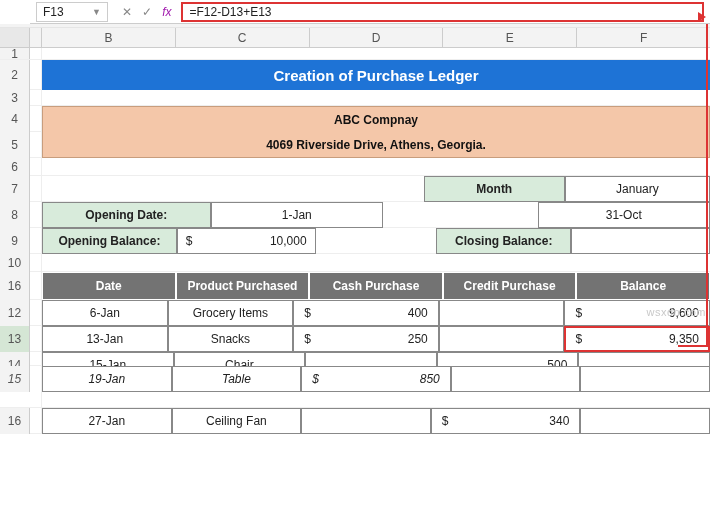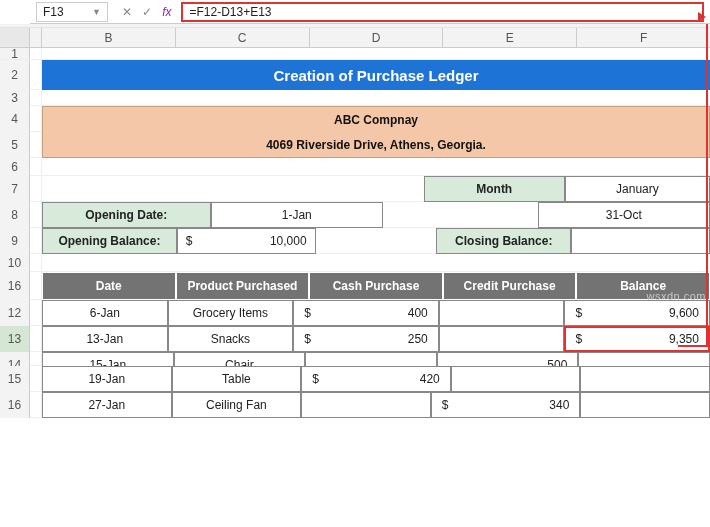--- a/index.html
+++ b/index.html
@@ -195,28 +195,28 @@
   <div class="row" style="height:14px;">
     <div class="rh" style="height:26px">14</div>
       <div class="cA"></div>
     <div class="tcell" style="flex:1">15-Jan</div>
     <div class="tcell" style="flex:1">Chair</div>
     <div class="tcell" style="flex:1"></div>
     <div class="tcell rj" style="flex:1">500</div>
     <div class="tcell" style="flex:1"></div>
   </div>
 
-  <div class="row" style="height:26px;">
+  <div class="row" style="height:42px;font-style:italic;">
     <div class="rh" style="height:26px">15</div>
       <div class="cA"></div>
     <div class="tcell" style="flex:1">19-Jan</div>
     <div class="tcell" style="flex:1">Table</div>
     <div class="tcell num" style="flex:1">
         <span>$</span>
-        <span>420</span>
+        <span>850</span>
       </div>
     <div class="tcell" style="flex:1"></div>
     <div class="tcell" style="flex:1"></div>
   </div>
 
   <div class="row" style="height:26px;">
     <div class="rh" style="height:26px">16</div>
       <div class="cA"></div>
     <div class="tcell" style="flex:1">27-Jan</div>
     <div class="tcell" style="flex:1">Ceiling Fan</div>

